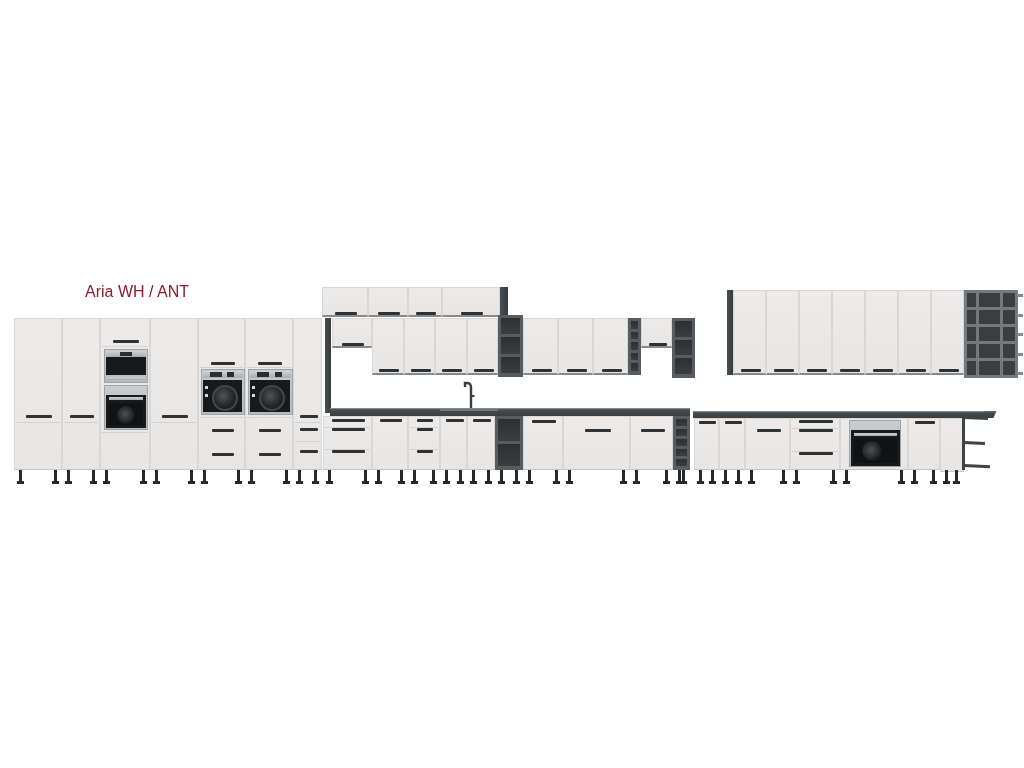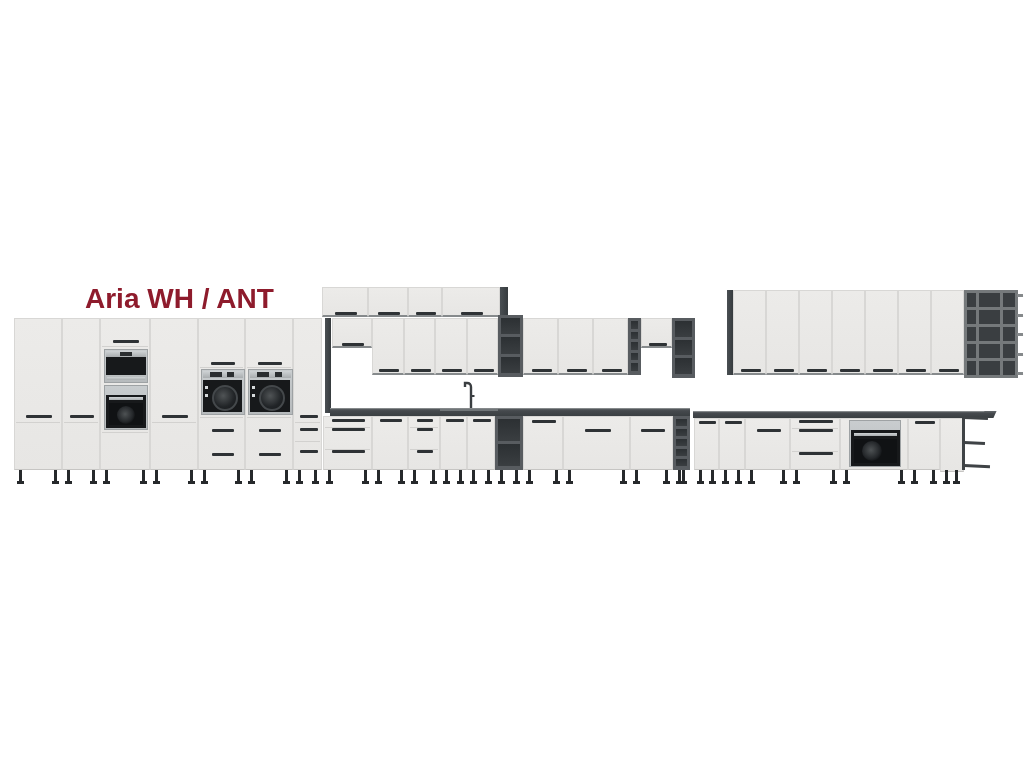--- a/index.html
+++ b/index.html
@@ -5,21 +5,21 @@
   :root{
     --bg:#ffffff; --front:#ECEBE9; --front2:#E7E6E4; --edge:#D8D7D5; --edge-dark:#C6C5C3;
     --wall-bottom:#868A8C; --carcass:#43484C; --carcass-dark:#33383B;
     --shelf-frame:#585C60; --shelf-cell:#2C3033; --grid-frame:#75797B; --grid-cell:#3A3E41;
     --counter-hi:#63686B; --counter:#3A3F42; --handle:#2E3235; --leg:#26292B;
     --steel:#B6BABC; --steel-hi:#C9CDCF; --appl:#17191B; --disp:#2B2E30; --title:#8E1B2C;
   }
   html,body{margin:0;padding:0;background:var(--bg);}
   .canvas{position:relative;width:1024px;height:768px;background:var(--bg);overflow:hidden;
           font-family:"Liberation Sans",sans-serif;}
-  .title{position:absolute;left:85px;top:283px;font-size:28px;font-weight:bold;
+  .title{position:absolute;left:85px;top:283px;font-size:16px;font-weight:normal;
          color:var(--title);letter-spacing:0px;white-space:nowrap;}
   .mod{position:absolute;box-sizing:border-box;}
   .door{background:linear-gradient(180deg,var(--front) 0%,var(--front2) 100%);
         border:1px solid var(--edge);border-bottom:1px solid var(--edge-dark);}
   .door.bedge{border-bottom:2px solid var(--wall-bottom);}
   .seam{position:absolute;left:1px;right:1px;height:1px;background:#D2D1CF;}
   .handle{position:absolute;height:3px;background:var(--handle);border-radius:1px;}
   .panel{background:linear-gradient(90deg,#4A4F53,#363B3E);}
   .oshelf{background:var(--shelf-frame);display:grid;grid-auto-rows:1fr;gap:3px;padding:3px 3px 4px 3px;}
   .oshelf .cell{background:linear-gradient(180deg,var(--shelf-cell),#3A3E41);}

